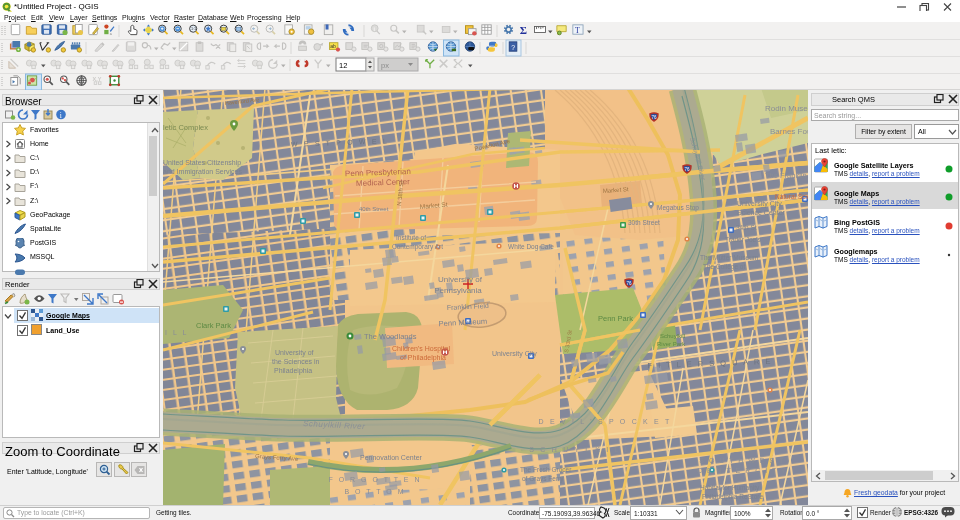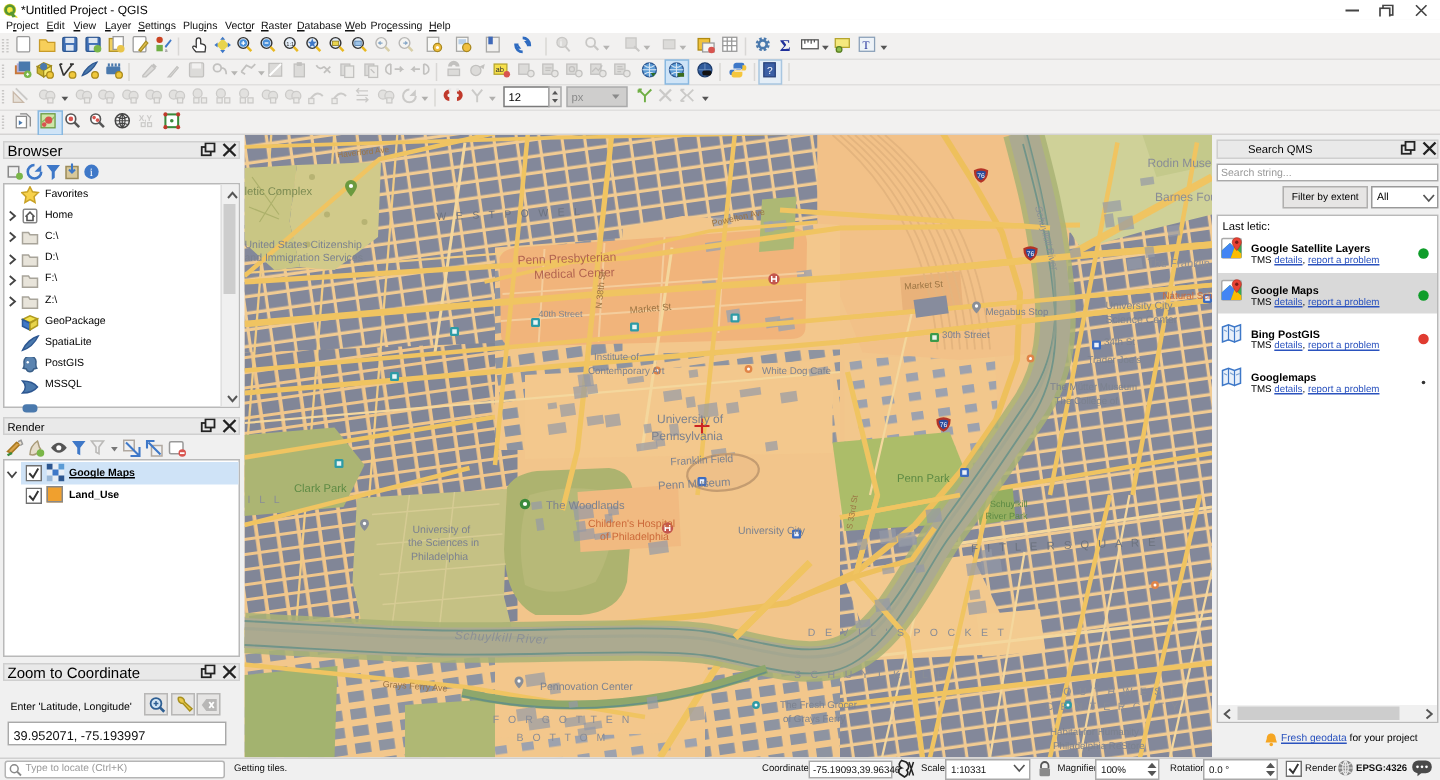--- a/index.html
+++ b/index.html
@@ -684,21 +684,21 @@
     </svg>
 <div class="abs" style="left:46px;top:312px;font-size:7px;font-weight:bold;text-decoration:underline;color:#000">Google Maps</div>
 <svg class="abs" style="left:17px;top:325px" width="11" height="11">
       <rect x="0.5" y="0.5" width="10" height="10" fill="#fff" stroke="#707070"></rect>
       <path d="M2.5 5.5 l2.5 2.8 3.5 -6" fill="none" stroke="#333" stroke-width="1.3"></path>
     </svg>
 <div class="abs" style="left:31px;top:324px;width:11px;height:11px;background:#f0a02e;border:1px solid #888"></div>
 <div class="abs" style="left:46px;top:327px;font-size:7px;font-weight:bold;color:#000">Land_Use</div>
 <div class="panel" style="left:0;top:440px;width:162px;height:65px"></div>
 <div class="abs" style="left:2px;top:442px;width:158px;height:12px;background:#e9e9e9;border:1px solid #cfcfcf"></div>
-<div class="abs" style="left:5px;top:444px;font-size:10px;color:#000">Zoom to Coordinate</div>
+<div class="abs" style="left:5px;top:444px;font-size:13px;color:#000">Zoom to Coordinate</div>
 <svg class="abs" style="left:132px;top:443px" width="26" height="11">
       <rect x="2.5" y="3" width="6" height="5.5" fill="#e9e9e9" stroke="#222" stroke-width="1.2"></rect>
       <rect x="5" y="0.5" width="6" height="5.5" fill="#e9e9e9" stroke="#222" stroke-width="1.2"></rect>
       <path d="M17 1 l8 8 M25 1 l-8 8" stroke="#222" stroke-width="1.6"></path>
     </svg>
 <div class="abs" style="left:7px;top:468px;font-size:7px;color:#000">Enter 'Latitude, Longitude'</div>
 <div class="abs" style="left:96px;top:462px;width:16px;height:15px;background:#e6e5e4;border:1px solid #b8b7b6"></div>
 <div class="abs" style="left:114px;top:462px;width:16px;height:15px;background:#e6e5e4;border:1px solid #b8b7b6"></div>
 <div class="abs" style="left:131px;top:462px;width:16px;height:15px;background:#e6e5e4;border:1px solid #b8b7b6"></div>
 <svg class="abs" style="left:99px;top:464px" width="12" height="12">
@@ -706,21 +706,20 @@
       <line x1="7.6" y1="7.6" x2="10.5" y2="10.5" stroke="#2e5f93" stroke-width="1.8"></line>
       <path d="M5 3.4 v3.2 M3.4 5 h3.2" stroke="#2e5f93" stroke-width="1"></path>
     </svg>
 <svg class="abs" style="left:117px;top:464px" width="12" height="12">
       <path d="M2 1 a3 3 0 0 0 3 4 l4.5 5 1.5 -1.5 -5 -4.5 a3 3 0 0 0 -4 -3 z" fill="#e8c84a" stroke="#a8901e"></path>
     </svg>
 <svg class="abs" style="left:134px;top:464px" width="12" height="12">
       <path d="M3.5 2 h7 v8 h-7 l-3 -4 z" fill="#b8b7b6"></path>
       <path d="M5.5 4 l3 4 M8.5 4 l-3 4" stroke="#fff" stroke-width="1.2"></path>
     </svg>
-<div class="abs inbox" style="left:5px;top:481px;width:146px;height:16px;font-size:8.5px;padding:2.5px 0 0 3px">39.952071, -75.193997</div>
 <svg class="abs" style="left:163px;top:90px" width="645" height="415" viewBox="0 2 645 415">
 <defs>
 <pattern id="pd" width="15" height="11" patternUnits="userSpaceOnUse" patternTransform="rotate(-8)">
 <rect width="15" height="11" fill="#f1cc94"></rect>
           <rect x="0" y="0" width="12.9" height="8.8" fill="#7a849d"></rect>
 </pattern>
 <pattern id="pd2" width="14" height="10" patternUnits="userSpaceOnUse" patternTransform="rotate(-8)">
 <rect width="14" height="10" fill="#f0c78c"></rect>
           <rect x="0" y="0" width="11.5" height="8" fill="#78829a"></rect>
 </pattern>

